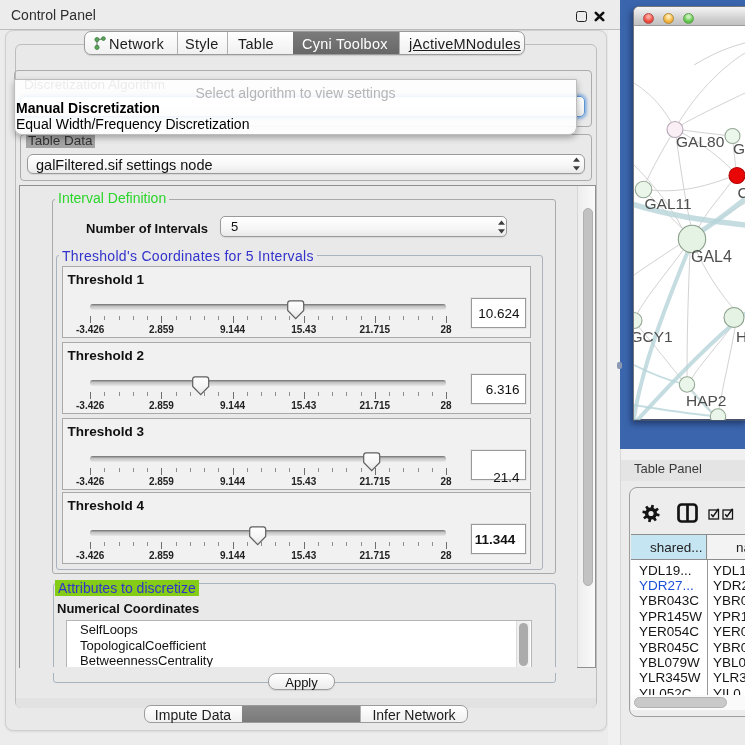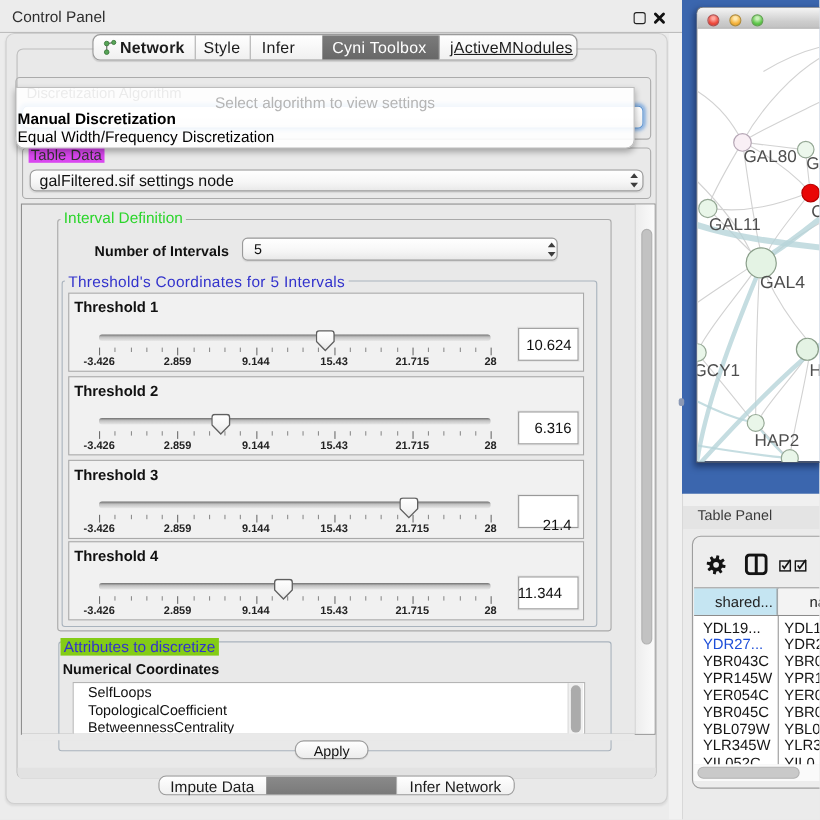--- a/index.html
+++ b/index.html
@@ -25,30 +25,30 @@
   <div class="abs" style="left:142px;top:0;width:1px;height:24px;background:#b0b0b0;"></div>
   <div class="abs" style="left:208px;top:0;width:106px;height:24px;background:linear-gradient(#7b7b7b,#666666);"></div>
   <div class="abs" style="left:314px;top:0;width:1px;height:24px;background:#b0b0b0;"></div>
 </div>
 <svg class="abs" style="left:93px;top:36px;" width="14" height="15" viewBox="0 0 14 15">
     <path d="M4 4 L10 2.6 M4 4 L4 11" stroke="#7a7a7a" stroke-width="1.2" fill="none"></path>
     <circle cx="4" cy="3.6" r="2.1" fill="#58a558" stroke="#3c7a3c" stroke-width="0.8"></circle>
     <circle cx="10.4" cy="2.6" r="1.9" fill="#58a558" stroke="#3c7a3c" stroke-width="0.8"></circle>
     <circle cx="4" cy="11.4" r="2.1" fill="#58a558" stroke="#3c7a3c" stroke-width="0.8"></circle>
   </svg>
-<div class="abs" style="left:109px;top:36px;font-size:14.5px;letter-spacing:0.25px;color:#1c1c1c;font-weight:bold;">Network</div>
+<div class="abs" style="left:109px;top:36px;font-size:14.5px;letter-spacing:0.25px;color:#1c1c1c;">Network</div>
 <div class="abs" style="left:185px;top:36px;font-size:14.5px;letter-spacing:0.25px;color:#1c1c1c;">Style</div>
-<div class="abs" style="left:238px;top:36px;font-size:14.5px;letter-spacing:0.25px;color:#1c1c1c;">Infer</div>
+<div class="abs" style="left:238px;top:36px;font-size:14.5px;letter-spacing:0.25px;color:#1c1c1c;">Table</div>
 <div class="abs" style="left:302px;top:36px;font-size:14.5px;letter-spacing:0.25px;color:#ffffff;">Cyni Toolbox</div>
 <div class="abs" style="left:409px;top:36px;font-size:14.5px;letter-spacing:0.25px;color:#1c1c1c;text-decoration:underline;">jActiveMNodules</div>
 <div class="grp" style="left:14px;top:69.5px;width:578px;height:57px;"></div>
 <div class="gtitle" style="left:24px;top:76.5px;font-size:13.5px;">Discretization Algorithm</div>
 <div class="combo" style="left:20px;top:96px;width:565px;height:21px;border:1.5px solid #5d95d3;box-shadow:0 0 3px 2px rgba(110,160,220,0.75);"></div>
 <div class="grp" style="left:20px;top:134px;width:572px;height:47px;"></div>
-<div class="gtitle" style="left:26px;top:132.5px;font-size:13.5px;background:#d946ef;padding:0 2px;">Table Data</div>
+<div class="gtitle" style="left:26px;top:132.5px;font-size:13.5px;background:#a3a3a3;padding:0 2px;">Table Data</div>
 <div class="combo" style="left:27px;top:154px;width:558px;height:19.5px;border-radius:6px;"></div>
 <div class="abs" style="left:36px;top:156.5px;font-size:14.5px;color:#111;">galFiltered.sif settings node</div>
 <svg class="abs" style="left:572px;top:157px;" width="9" height="14" viewBox="0 0 9 14">
     <path d="M4.5 0.5 L8 4.8 L1 4.8 Z" fill="#3d3d3d"></path>
     <path d="M4.5 13.5 L8 9.2 L1 9.2 Z" fill="#3d3d3d"></path>
   </svg>
 <div class="abs" style="left:19px;top:185px;width:577px;height:483px;border:1px solid #8f8f8f;background:#e9e9e9;overflow:hidden;"></div>
 <div class="abs" style="left:577px;top:186px;width:18px;height:481px;background:linear-gradient(90deg,#ededed,#fafafa);border-left:1px solid #d6d6d6;"></div>
 <div class="abs" style="left:582.5px;top:207.5px;width:10px;height:378px;background:#c2c2c2;border:1px solid #b0b0b0;border-radius:5px;"></div>
 <div class="abs" style="left:52px;top:199px;width:504px;height:375px;border:1px solid #a9a9a9;border-radius:3px;"></div>
@@ -242,21 +242,21 @@
     <defs>
       <linearGradient id="thg4" x1="0" y1="0" x2="0" y2="1">
         <stop offset="0" stop-color="#ffffff"></stop>
         <stop offset="0.6" stop-color="#f4f4f4"></stop>
         <stop offset="1" stop-color="#e4e4e4"></stop>
       </linearGradient>
     </defs>
     <path d="M3.2 0.8 L14.2 0.8 Q16.7 0.8 16.7 3.3 L16.7 10.4 L8.7 18.6 L0.7 10.4 L0.7 3.3 Q0.7 0.8 3.2 0.8 Z" fill="url(#thg4)" stroke="#5f5f5f" stroke-width="1.2"></path>
   </svg>
 <div class="abs" style="left:470.6px;top:524px;width:55.6px;height:30px;background:#ffffff;border:1px solid #999;box-shadow:0 0 0 1px #e5e5e5;"></div>
-<div class="abs" style="left:470.6px;top:532px;width:49px;text-align:left;font-size:13.5px;color:#111;">11.344</div>
+<div class="abs" style="left:470.6px;top:532px;width:49px;text-align:center;font-size:13.5px;color:#111;font-weight:bold;">11.344</div>
 <div class="abs" style="left:53px;top:583px;width:503px;height:100px;border:1px solid #a9b3bd;border-radius:3px;"></div>
 <div class="abs" style="left:55px;top:580px;background:#84cc16;padding:0 3px;font-size:14px;color:#3232cc;">Attributes to discretize</div>
 <div class="abs" style="left:57px;top:601px;font-size:13px;font-weight:bold;color:#111;">Numerical Coordinates</div>
 <div class="abs" style="left:66px;top:619.5px;width:466px;height:48px;background:#ffffff;border:1px solid #b5b5b5;overflow:hidden;">
   <div style="padding:1.5px 0 0 13px;font-size:13px;color:#111;line-height:15.6px;">SelfLoops<br>TopologicalCoefficient<br>BetweennessCentrality<br></div>
   <div class="abs" style="right:1px;top:0px;width:14px;height:48px;background:#f0f0f0;border-left:1px solid #dcdcdc;"></div>
   <div class="abs" style="right:3px;top:2px;width:9px;height:43px;background:#ababab;border-radius:4.5px;"></div>
 </div>
 <div class="abs" style="left:20px;top:667px;width:557px;height:6px;background:#e9e9e9;"></div>
 <div class="abs" style="left:268px;top:673px;width:67px;height:17px;border:1px solid #9d9d9d;border-radius:8px;background:linear-gradient(#ffffff,#ececec);box-shadow:0 1px 1px rgba(0,0,0,0.1);"></div>

